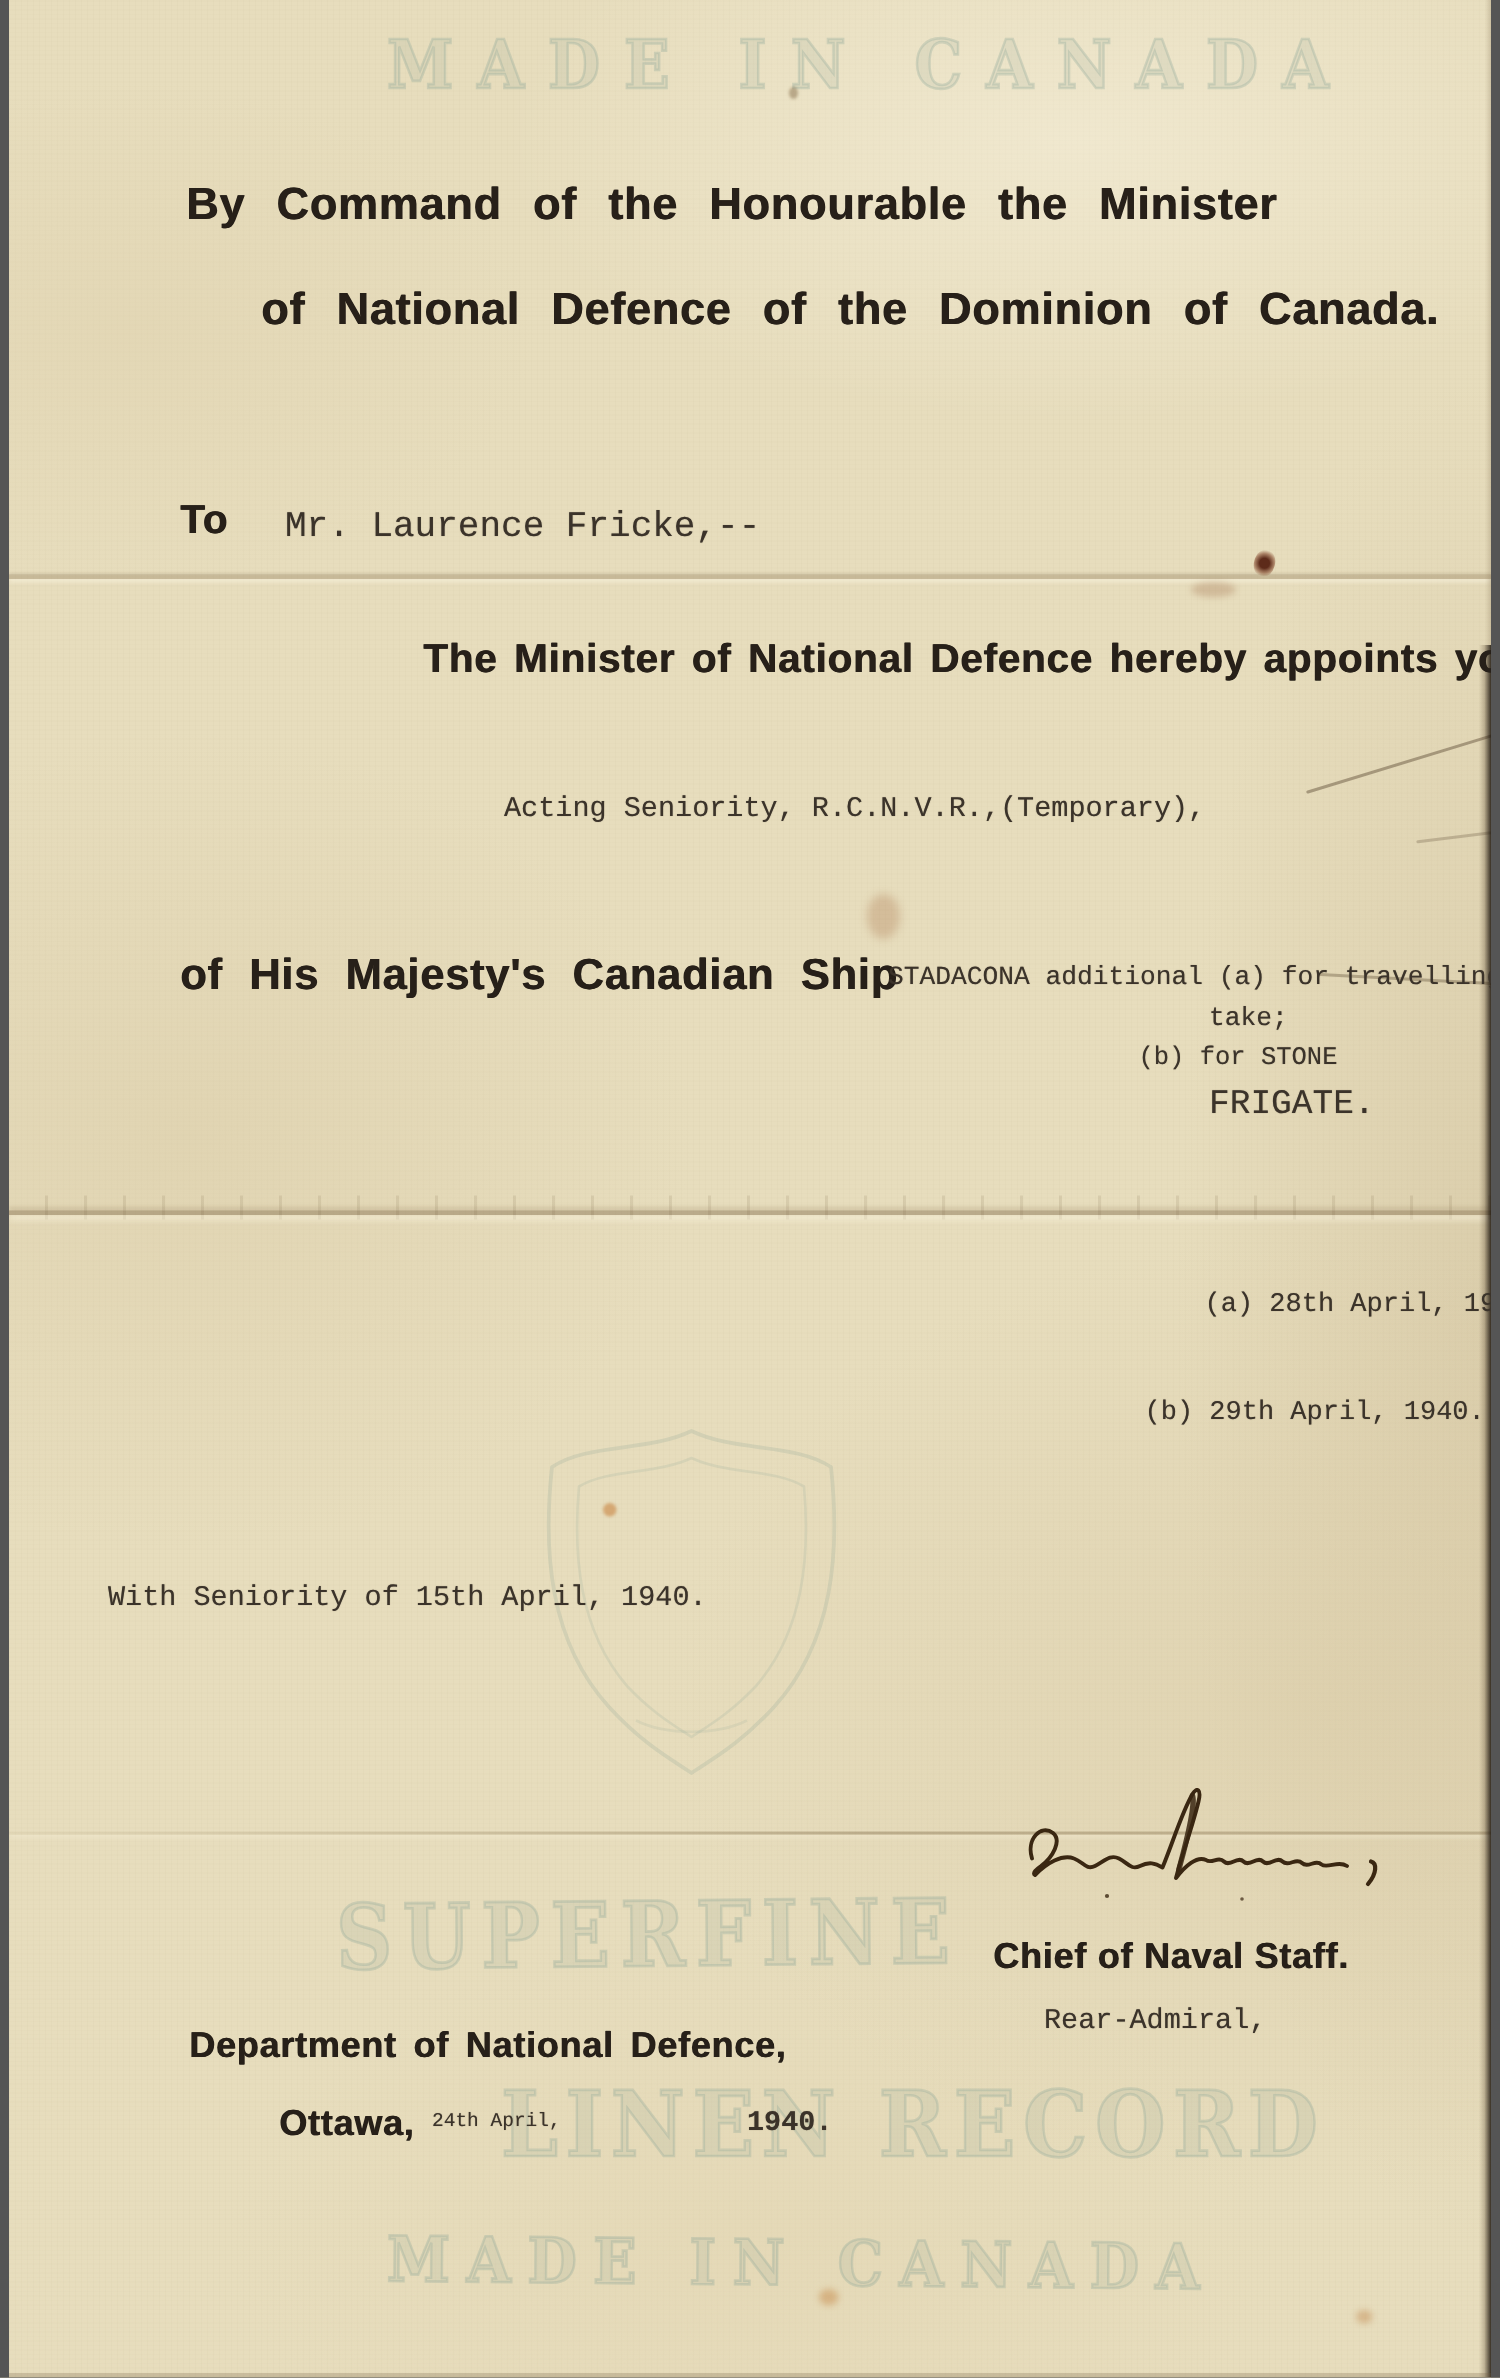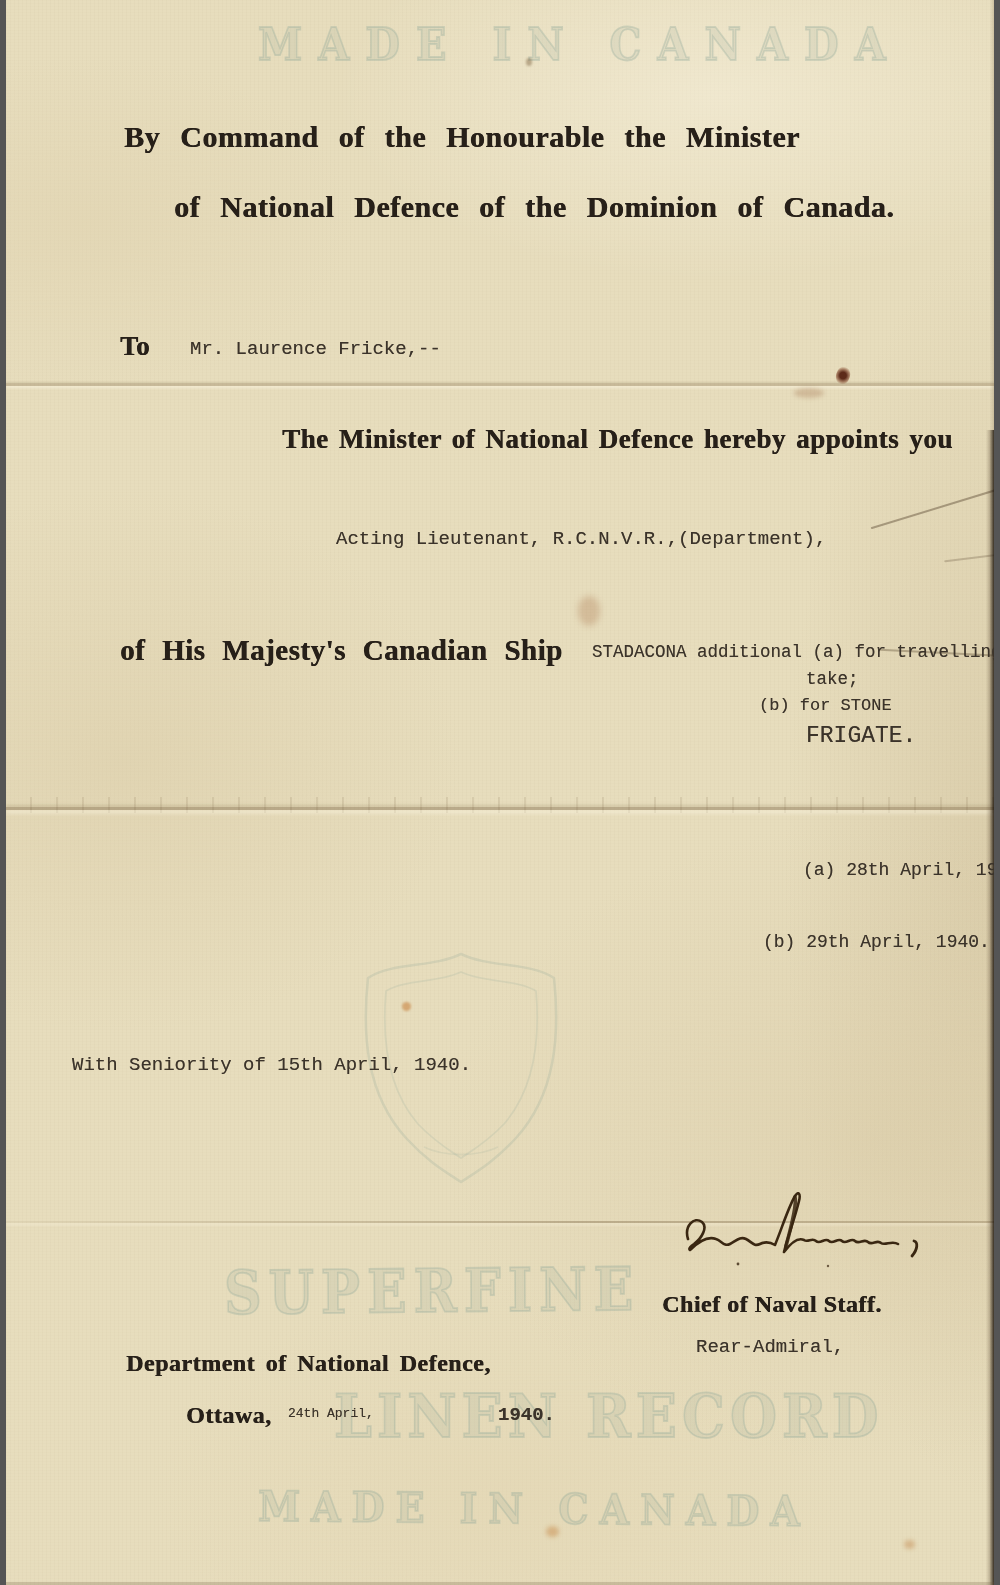--- a/index.html
+++ b/index.html
@@ -15,21 +15,21 @@
       radial-gradient(ellipse 520px 420px at 12% 48%, rgba(214,198,160,0.38), transparent 65%),
       radial-gradient(ellipse 700px 520px at 88% 72%, rgba(213,197,160,0.40), transparent 62%),
       radial-gradient(ellipse 500px 300px at 50% 94%, rgba(226,212,176,0.45), transparent 70%),
       radial-gradient(ellipse 300px 900px at 100% 55%, rgba(190,170,130,0.30), transparent 70%),
       repeating-linear-gradient(90deg, rgba(175,160,125,0.055) 0 1px, rgba(0,0,0,0) 1px 4px),
       repeating-linear-gradient(0deg, rgba(200,186,150,0.05) 0 1px, rgba(0,0,0,0) 1px 3px);
     font-family:"Liberation Sans", sans-serif;
   }
   .abs{position:absolute;white-space:nowrap;}
   .blackletter{
-    font-family:Liberation Serif, serif;
+    font-family:Liberation Sans, sans-serif;
     font-weight:bold;
     color:#272019;
     text-shadow:0.5px 0 0 #272019;
     letter-spacing:0.5px;
   }
   .typed{
     font-family:"Liberation Mono", monospace;
     color:#3b332a;
     text-shadow:0 0 0.6px rgba(59,51,42,0.55);
   }
@@ -101,25 +101,25 @@
   <div class="stain" style="left:396px;top:1002px;width:9px;height:9px;background:rgba(195,115,42,0.5);filter:blur(1px);"></div>
   <div class="stain" style="left:540px;top:1526px;width:13px;height:11px;background:rgba(192,122,52,0.4);filter:blur(2px);"></div>
   <div class="stain" style="left:898px;top:1540px;width:11px;height:9px;background:rgba(182,112,46,0.35);filter:blur(2px);"></div>
 
   <div class="abs blackletter" style="left:118px;top:120px;font-size:30px;word-spacing:12px;">By Command of the Honourable the Minister</div>
 
   <div class="abs blackletter" style="left:168px;top:190px;font-size:30px;word-spacing:12px;">of National Defence of the Dominion of Canada.</div>
 
   <div class="abs blackletter" style="left:114px;top:331px;font-size:27px;">To</div>
 
-  <div class="abs typed" style="left:184px;top:338px;font-size:19px;text-align:center;">Mr. Laurence Fricke,--</div>
+  <div class="abs typed" style="left:184px;top:338px;font-size:24px;text-align:center;">Mr. Laurence Fricke,--</div>
 
   <div class="abs blackletter" style="left:276px;top:424px;font-size:27px;word-spacing:3px;">The Minister of National Defence hereby appoints you</div>
 
-  <div class="abs typed" style="left:330px;top:528px;font-size:19px;">Acting Lieutenant, R.C.N.V.R.,(Department),</div>
+  <div class="abs typed" style="left:330px;top:528px;font-size:19px;">Acting Seniority, R.C.N.V.R.,(Temporary),</div>
 
   <div class="abs blackletter" style="left:114px;top:634px;font-size:29px;word-spacing:9px;">of His Majesty's Canadian Ship</div>
 
   <div class="abs typed" style="left:586px;top:642px;font-size:17.5px;">STADACONA additional (a) for travelling</div>
   <div class="abs typed" style="left:800px;top:669px;font-size:17.5px;">take;</div>
   <div class="abs typed" style="left:753px;top:696px;font-size:17px;">(b) for STONE</div>
   <div class="abs typed" style="left:800px;top:723px;font-size:23px;">FRIGATE.</div>
 
 
   <div class="abs typed" style="left:757px;top:860px;font-size:18px;margin-left:40px;">(a) 28th April, 1940.</div>

